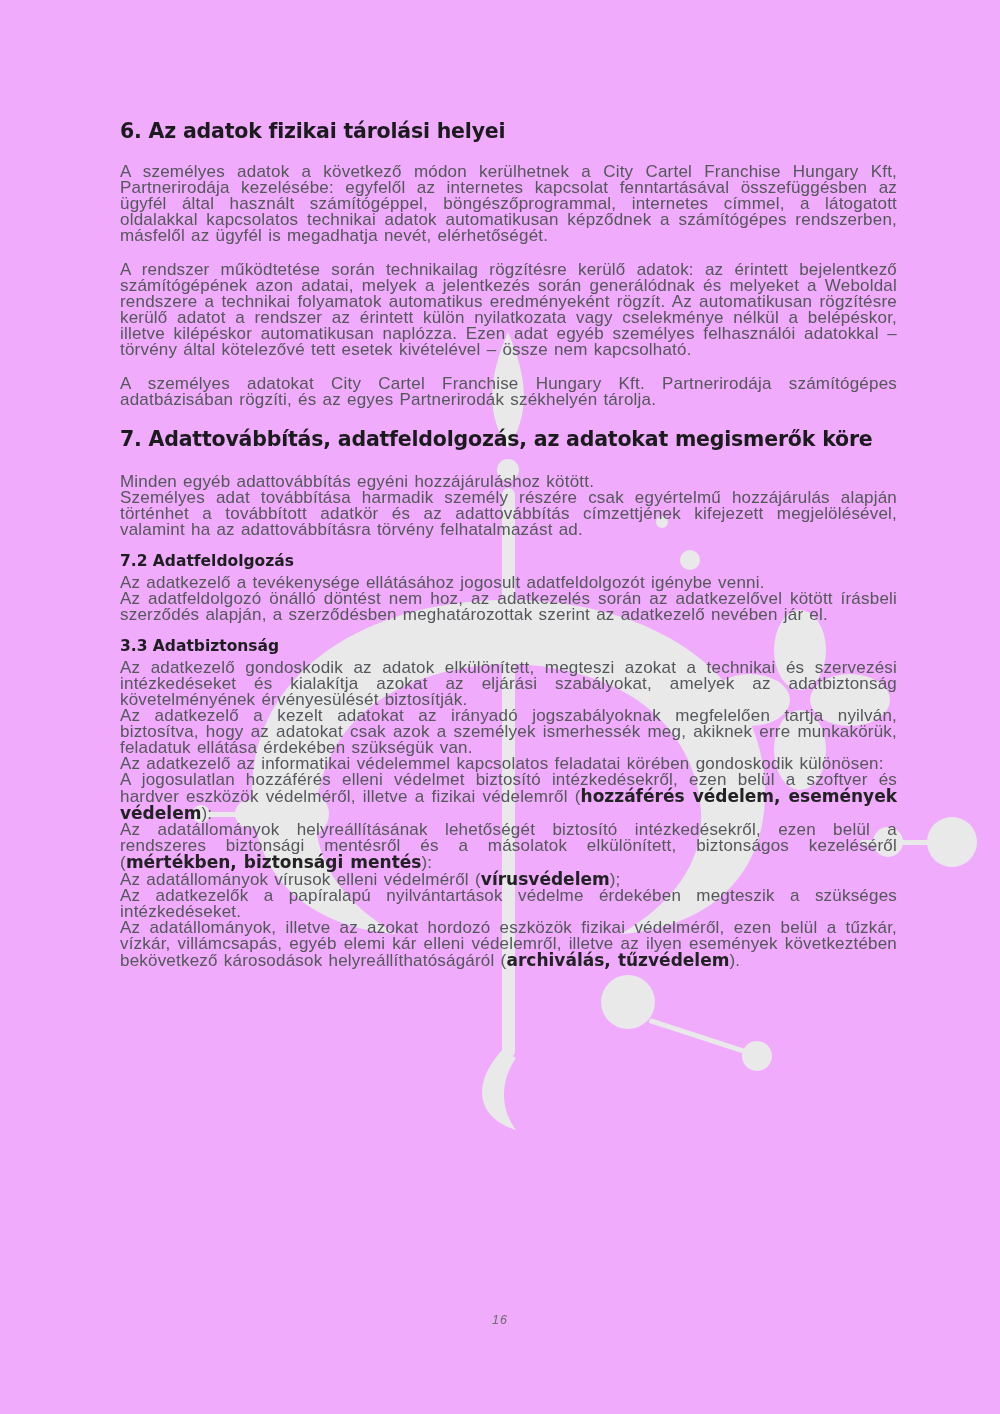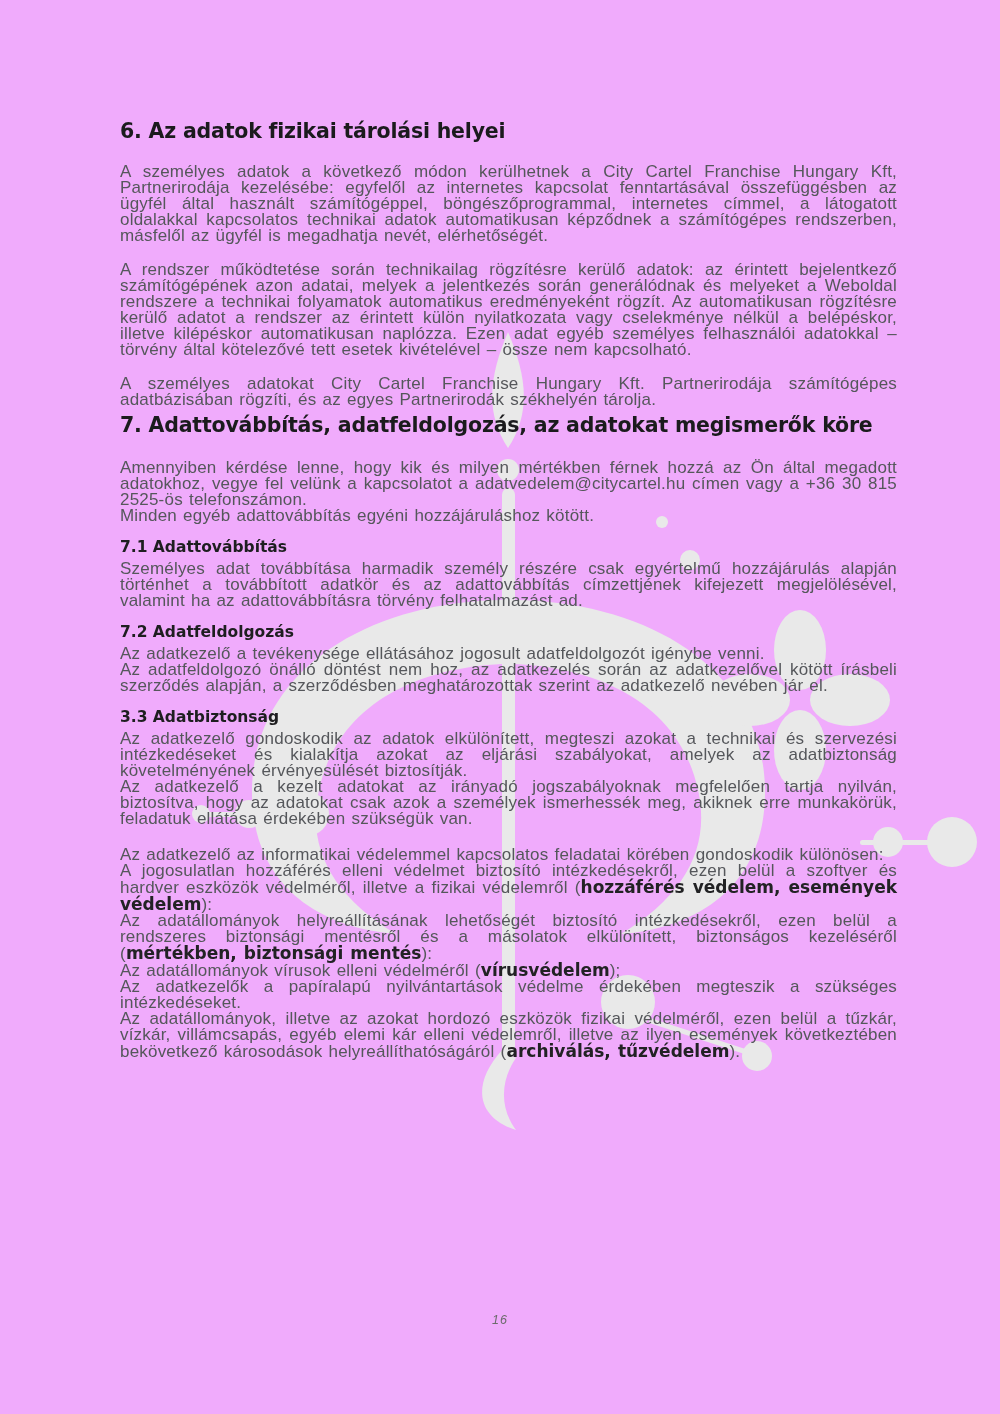--- a/index.html
+++ b/index.html
@@ -25,40 +25,40 @@
   }
   h1.section-title{
     font-family:"DejaVu Sans","Liberation Sans",sans-serif;
     font-weight:bold;
     font-size:20.5px;
     line-height:26px;
     letter-spacing:-0.2px;
     color:#1b1b1d;
     margin:0 0 20px 0;
   }
-  h1.section-title.second{ margin-top:4px; margin-bottom:22px; }
+  h1.section-title.second{ margin-top:18px; margin-bottom:22px; }
   h2.sub-title{
     font-family:"DejaVu Sans","Liberation Sans",sans-serif;
     font-weight:bold;
     font-size:15.5px;
     line-height:20px;
     color:#1e1e20;
     margin:13px 0 4px 0;
   }
   p.body{
     font-size:17px;
     line-height:16px;
     letter-spacing:0.2px;
     word-spacing:1.2px;
     color:#55575b;
     text-align:justify;
     margin:0 0 18px 0;
   }
   p.body.nogap{ margin-bottom:0; }
-  p.body.gap-top{ margin-top:20px; }
+  p.body.gap-top{ }
   p.body strong{
     font-family:"DejaVu Sans","Liberation Sans",sans-serif;
     font-weight:bold;
     color:#222224;
     letter-spacing:0;
   }
   .page-footer{
     position:absolute;
     z-index:1;
     top:1310px;
@@ -119,24 +119,22 @@
 
     <p class="body">A személyes adatok a következő módon kerülhetnek a City Cartel Franchise Hungary Kft, Partnerirodája kezelésébe: egyfelől az internetes kapcsolat fenntartásával összefüggésben az ügyfél által használt számítógéppel, böngészőprogrammal, internetes címmel, a látogatott oldalakkal kapcsolatos technikai adatok automatikusan képződnek a számítógépes rendszerben, másfelől az ügyfél is megadhatja nevét, elérhetőségét.</p>
 
     <p class="body">A rendszer működtetése során technikailag rögzítésre kerülő adatok: az érintett bejelentkező számítógépének azon adatai, melyek a jelentkezés során generálódnak és melyeket a Weboldal rendszere a technikai folyamatok automatikus eredményeként rögzít. Az automatikusan rögzítésre kerülő adatot a rendszer az érintett külön nyilatkozata vagy cselekménye nélkül a belépéskor, illetve kilépéskor automatikusan naplózza. Ezen adat egyéb személyes felhasználói adatokkal – törvény által kötelezővé tett esetek kivételével – össze nem kapcsolható.</p>
 
     <p class="body nogap">A személyes adatokat City Cartel Franchise Hungary Kft. Partnerirodája számítógépes adatbázisában rögzíti, és az egyes Partnerirodák székhelyén tárolja.</p>
 
     <h1 class="section-title second">7. Adattovábbítás, adatfeldolgozás, az adatokat megismerők köre</h1>
 
 
-    <p class="body nogap">Amennyiben kérdése lenne, hogy kik és milyen mértékben férnek hozzá az Ön által megadott adatokhoz, vegye fel velünk a kapcsolatot a adatvedelem@citycartel.hu címen vagy a +36 30 815 2525-ös telefonszámon.</p>
     <p class="body nogap">Minden egyéb adattovábbítás egyéni hozzájáruláshoz kötött.</p>
 
-    <h2 class="sub-title">7.1 Adattovábbítás</h2>
     <p class="body nogap">Személyes adat továbbítása harmadik személy részére csak egyértelmű hozzájárulás alapján történhet a továbbított adatkör és az adattovábbítás címzettjének kifejezett megjelölésével, valamint ha az adattovábbításra törvény felhatalmazást ad.</p>
 
     <h2 class="sub-title">7.2 Adatfeldolgozás</h2>
     <p class="body nogap">Az adatkezelő a tevékenysége ellátásához jogosult adatfeldolgozót igénybe venni.</p>
     <p class="body nogap">Az adatfeldolgozó önálló döntést nem hoz, az adatkezelés során az adatkezelővel kötött írásbeli szerződés alapján, a szerződésben meghatározottak szerint az adatkezelő nevében jár el.</p>
 
     <h2 class="sub-title">3.3 Adatbiztonság</h2>
     <p class="body nogap">Az adatkezelő gondoskodik az adatok elkülönített, megteszi azokat a technikai és szervezési intézkedéseket és kialakítja azokat az eljárási szabályokat, amelyek az adatbiztonság követelményének érvényesülését biztosítják.</p>
     <p class="body nogap">Az adatkezelő a kezelt adatokat az irányadó jogszabályoknak megfelelően tartja nyilván, biztosítva, hogy az adatokat csak azok a személyek ismerhessék meg, akiknek erre munkakörük, feladatuk ellátása érdekében szükségük van.</p>
 

